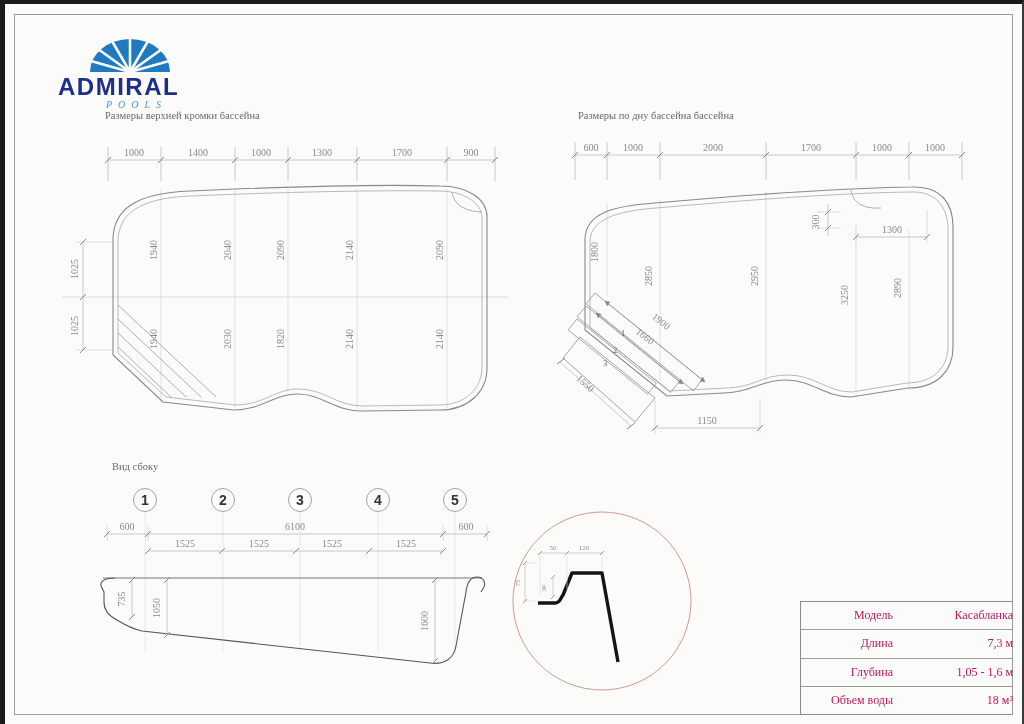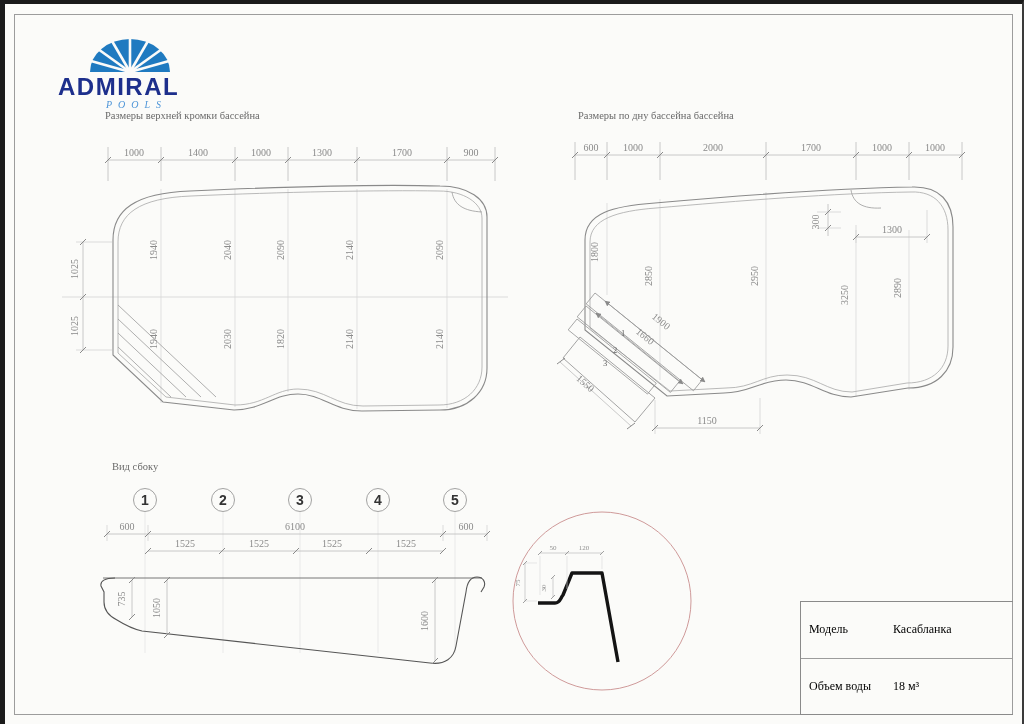--- a/index.html
+++ b/index.html
@@ -15,21 +15,21 @@
   .logo .sub{font-family:"Liberation Serif",serif;font-style:italic;font-size:10px;
         letter-spacing:6px;color:#4f96d8;margin-left:48px;line-height:1.1;}
   svg text{fill:#8a8a8a;font-family:"Liberation Serif",serif;font-size:10px;}
   svg text.title{fill:#6a6a6a;font-size:10.5px;}
   svg text.step{fill:#666;font-size:8.5px;}
   svg text.marker-num{fill:#333;font-family:"Liberation Sans",sans-serif;font-size:14px;font-weight:600;}
   svg text.tiny{font-size:7px;fill:#909090;}
   .d{position:absolute;}
   .spec{position:absolute;left:800px;top:601px;width:212px;height:112px;
         border-top:1px solid #8a8a8a;border-left:1px solid #8a8a8a;border-bottom:1px solid #8a8a8a;
-        display:flex;flex-direction:column;font-size:12px;color:#000000;}
+        display:flex;flex-direction:column;font-size:12px;color:#be185d;text-align:right;}
   .spec .row{flex:1;display:flex;align-items:center;border-bottom:1px solid #9c9c9c;}
   .spec .row:last-child{border-bottom:none;}
   .spec .lbl{width:84px;padding-left:8px;}
   .spec .val{flex:1;}
 </style>
 </head>
 <body>
 
 <div class="page">
   <div class="inner-frame"></div>
@@ -225,19 +225,27 @@
       <text class="tiny" transform="rotate(-90 15 80)" x="15" y="80" text-anchor="middle">75</text>
     </g>
   </svg>
 
   <div class="spec">
     <div class="row">
       <div class="lbl">Модель</div>
       <div class="val">Касабланка</div>
     </div>
     <div class="row">
+      <div class="lbl">Длина</div>
+      <div class="val">7,3 м</div>
+    </div>
+    <div class="row">
+      <div class="lbl">Глубина</div>
+      <div class="val">1,05 - 1,6 м</div>
+    </div>
+    <div class="row">
       <div class="lbl">Объем воды</div>
       <div class="val">18 м³</div>
     </div>
   </div>
 
   <div class="outer-border"></div>
 </div>
 
 </body></html>

